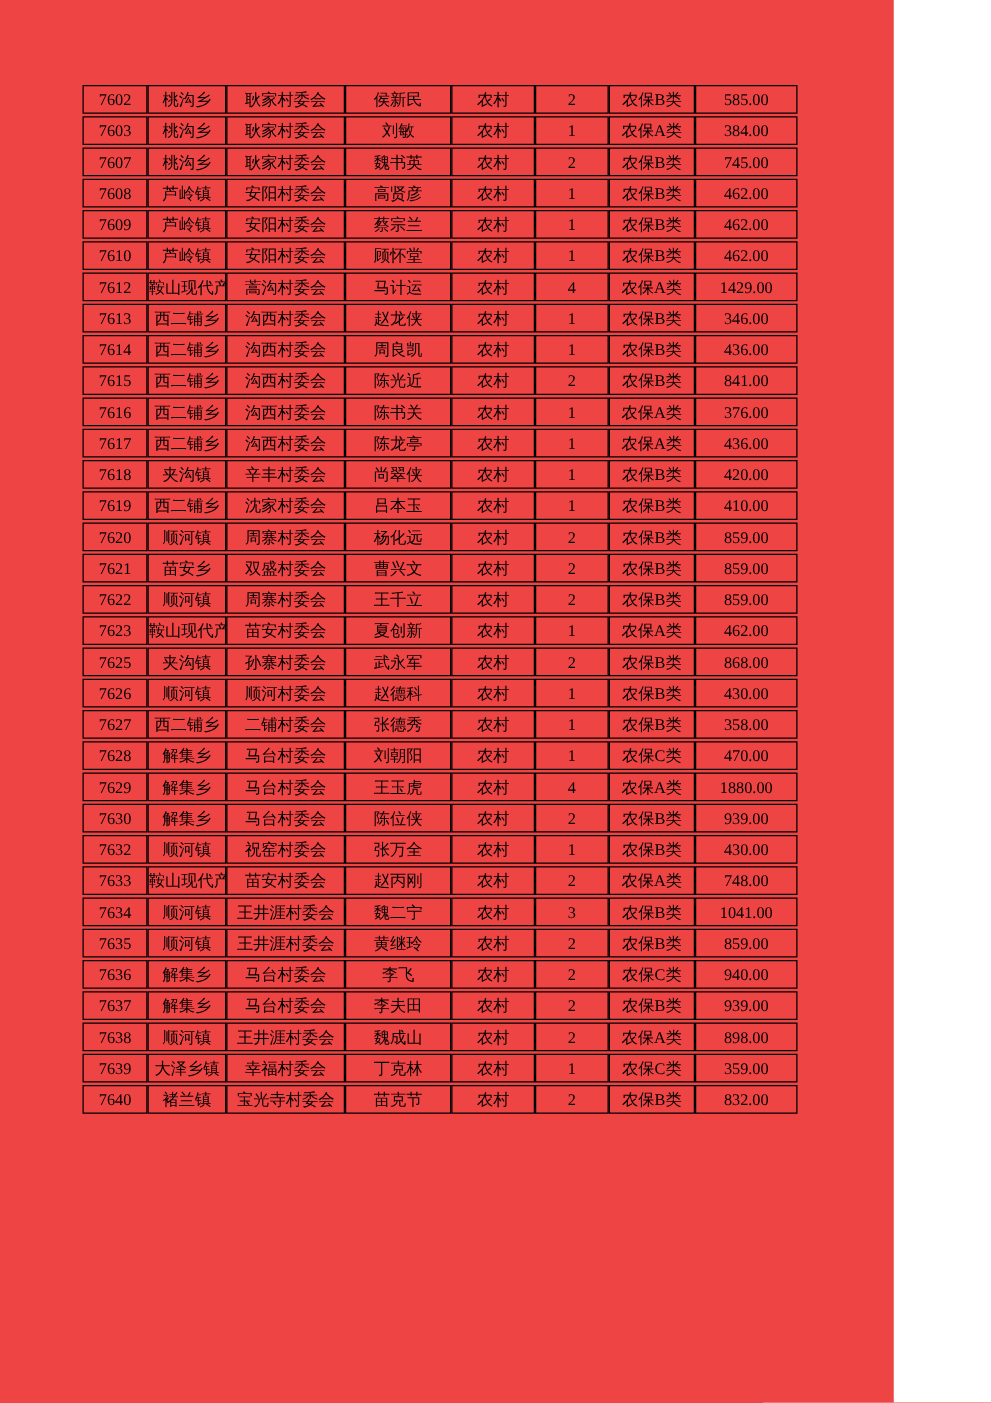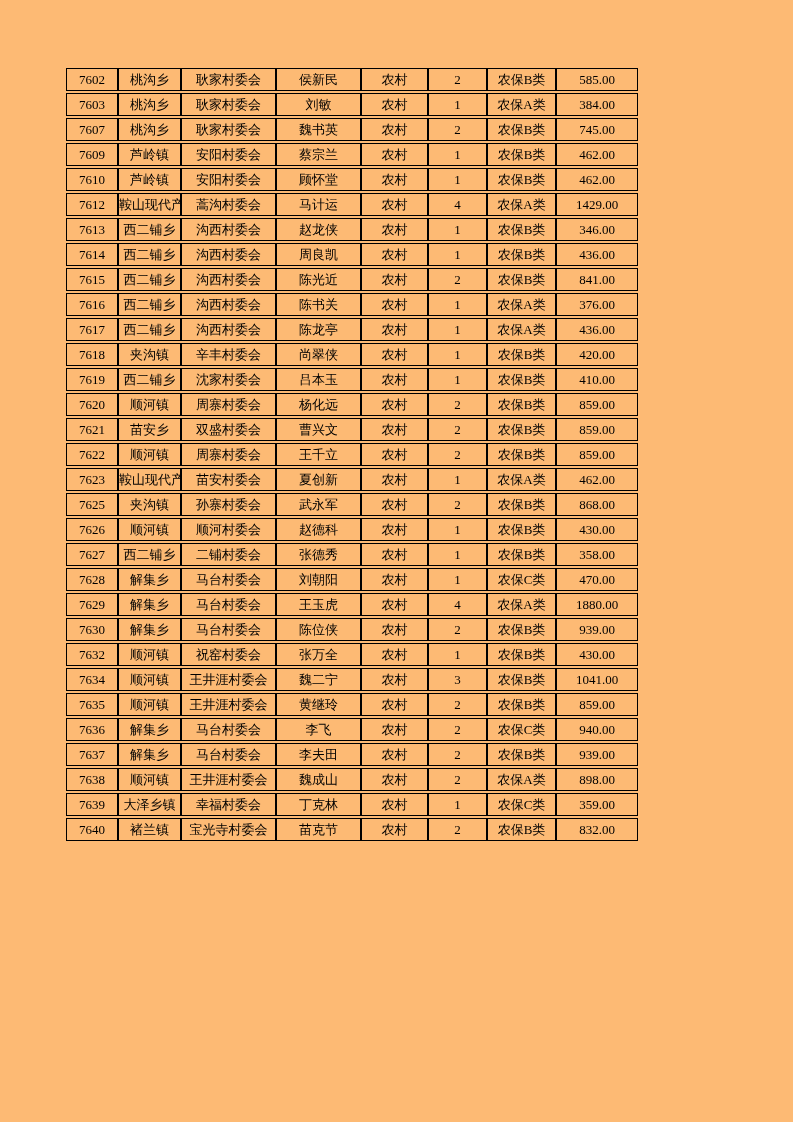--- a/index.html
+++ b/index.html
@@ -11,23 +11,23 @@
     height: 1122px;
     background: #ffffff;
     position: relative;
     font-family: "Liberation Serif", "DejaVu Serif", serif;
     color: #000;
   }
   .page {
     position: absolute;
     left: 0;
     top: 0;
-    width: 793px;
+    width: 715px;
     height: 1122px;
-    background: #fdba74;
+    background: #ef4444;
     overflow: hidden;
   }
   table.grid {
     position: absolute;
     left: 66px;
     top: 66px;
     width: 572px;
     table-layout: fixed;
     border-collapse: separate;
     border-spacing: 0 2px;
@@ -86,20 +86,30 @@
           <td>7607</td>
           <td>桃沟乡</td>
           <td>耿家村委会</td>
           <td>魏书英</td>
           <td>农村</td>
           <td>2</td>
           <td>农保B类</td>
           <td>745.00</td>
         </tr>
         <tr>
+          <td>7608</td>
+          <td>芦岭镇</td>
+          <td>安阳村委会</td>
+          <td>高贤彦</td>
+          <td>农村</td>
+          <td>1</td>
+          <td>农保B类</td>
+          <td>462.00</td>
+        </tr>
+        <tr>
           <td>7609</td>
           <td>芦岭镇</td>
           <td>安阳村委会</td>
           <td>蔡宗兰</td>
           <td>农村</td>
           <td>1</td>
           <td>农保B类</td>
           <td>462.00</td>
         </tr>
         <tr>
@@ -294,20 +304,30 @@
         </tr>
         <tr>
           <td>7632</td>
           <td>顺河镇</td>
           <td>祝窑村委会</td>
           <td>张万全</td>
           <td>农村</td>
           <td>1</td>
           <td>农保B类</td>
           <td>430.00</td>
+        </tr>
+        <tr>
+          <td>7633</td>
+          <td>鞍山现代产</td>
+          <td>苗安村委会</td>
+          <td>赵丙刚</td>
+          <td>农村</td>
+          <td>2</td>
+          <td>农保A类</td>
+          <td>748.00</td>
         </tr>
         <tr>
           <td>7634</td>
           <td>顺河镇</td>
           <td>王井涯村委会</td>
           <td>魏二宁</td>
           <td>农村</td>
           <td>3</td>
           <td>农保B类</td>
           <td>1041.00</td>

